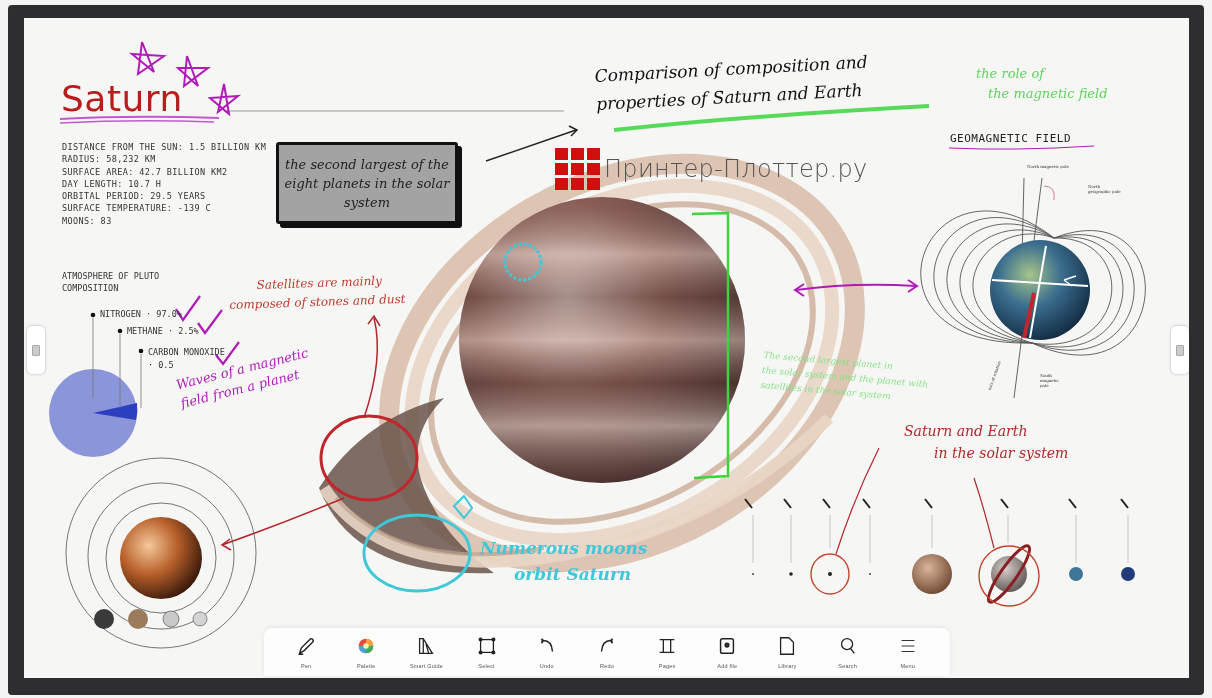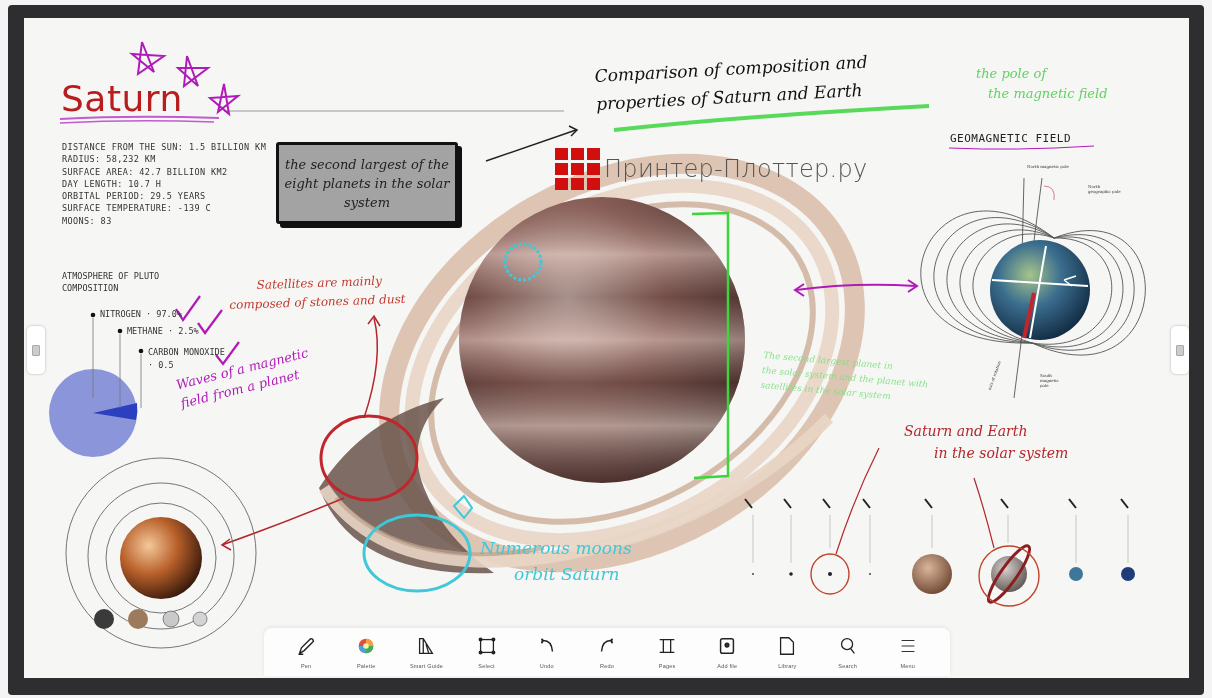--- a/index.html
+++ b/index.html
@@ -214,21 +214,21 @@
   <div class="atm-item" style="left:124px;top:328px;width:80px;line-height:13px;white-space:normal;">Carbon monoxide · 0.5</div>
 
   <div class="note-box">the second largest of the eight planets in the solar system</div>
 
   <div class="hw" style="left:570px;top:44px;font-size:17px;color:#111;line-height:28px;transform:rotate(-3deg);transform-origin:left top;">
     <div>Comparison of composition and</div>
     <div>properties of Saturn and Earth</div>
   </div>
 
   <div class="hw" style="left:952px;top:46px;font-size:13px;color:#5fd35f;line-height:20px;">
-    <div>the pole of</div>
+    <div>the role of</div>
     <div style="padding-left:12px">the magnetic field</div>
   </div>
 
   <div class="hw" style="left:926px;top:114px;font-size:11px;color:#222;font-style:normal;letter-spacing:0.5px;font-family:'DejaVu Sans Mono',monospace;">GEOMAGNETIC FIELD</div>
 
   <div class="hw" style="left:1003px;top:146px;font-size:4px;color:#333;font-style:normal;width:28px;">North magnetic pole</div>
   <div class="hw" style="left:1064px;top:166px;font-size:4px;color:#333;font-style:normal;white-space:normal;width:36px;">North geographic pole</div>
   <div class="hw" style="left:1016px;top:355px;font-size:4px;color:#333;font-style:normal;white-space:normal;width:28px;">South magnetic pole</div>
   <div class="hw" style="left:955px;top:355px;font-size:4px;color:#333;font-style:normal;transform:rotate(-70deg);">axis of rotation</div>
 
@@ -246,21 +246,21 @@
     <div>The second largest planet in</div>
     <div>the solar system and the planet with</div>
     <div>satellites in the solar system</div>
   </div>
 
   <div class="hw" style="left:832px;top:402px;font-size:14px;color:#b3262b;line-height:22px;margin-left:48px;">
     <div>Saturn and Earth</div>
     <div style="padding-left:30px">in the solar system</div>
   </div>
 
-  <div class="hw" style="left:456px;top:517px;font-size:17px;color:#3ec8d8;line-height:26px;">
+  <div class="hw" style="left:456px;top:517px;font-size:17px;color:#3ec8d8;line-height:26px;font-weight:bold;">
     <div>Numerous moons</div>
     <div style="padding-left:34px">orbit Saturn</div>
   </div>
 
   <div class="watermark">
     <div class="wm-grid">
       <span></span>
         <span></span>
         <span></span>
       <span></span>

